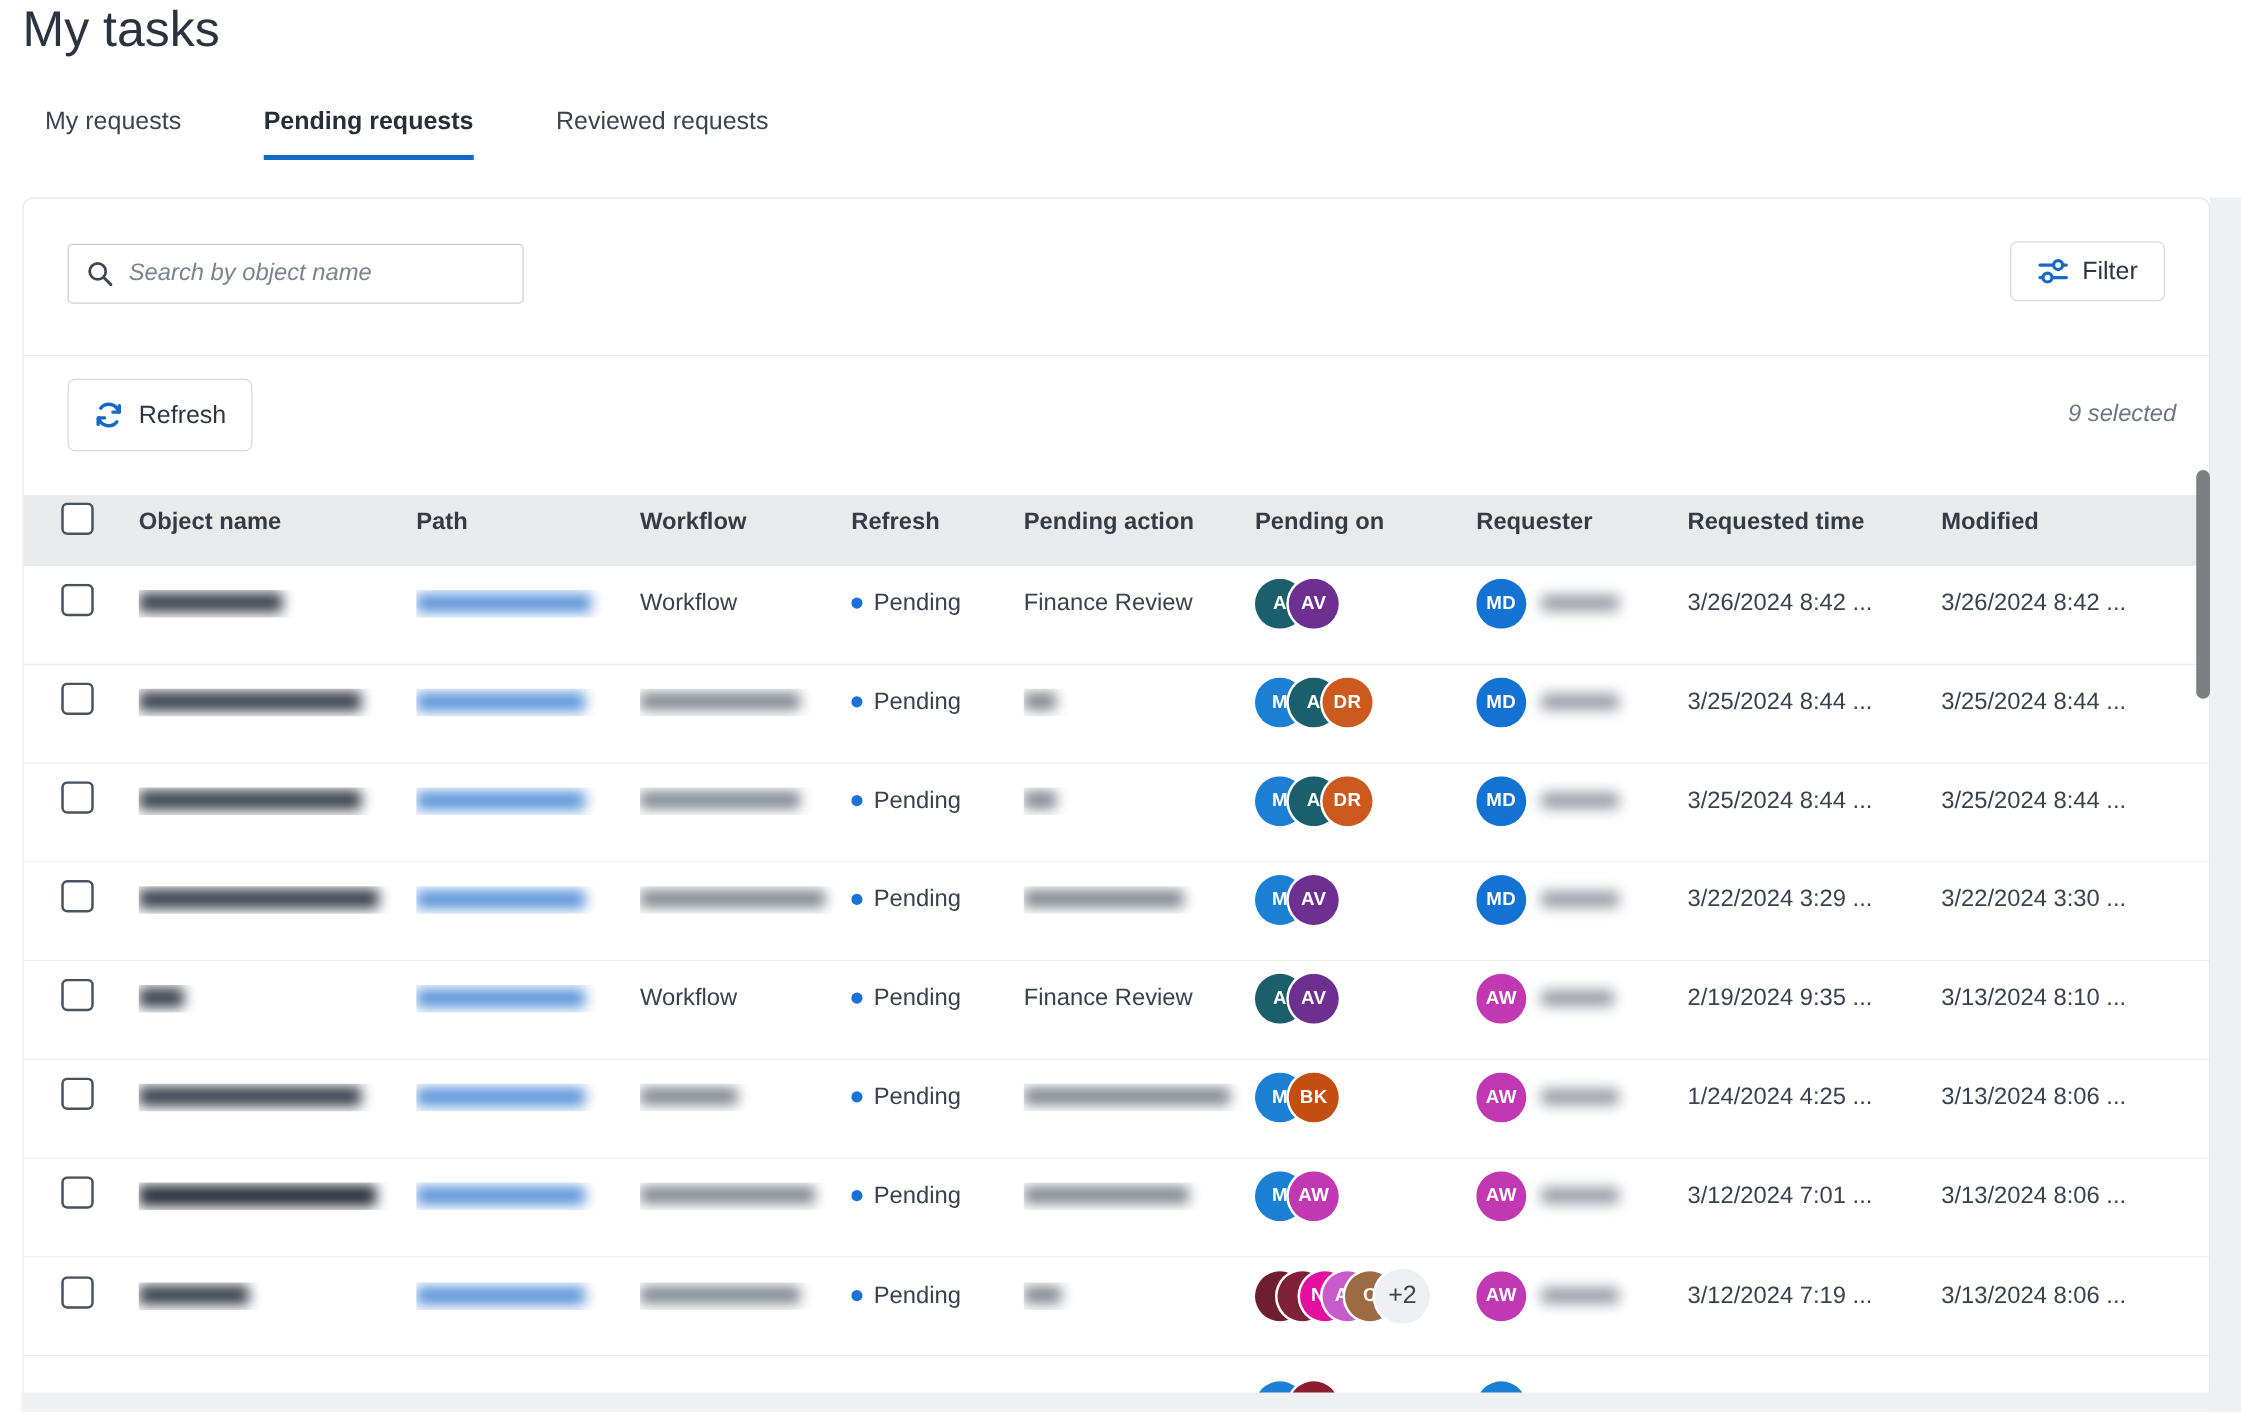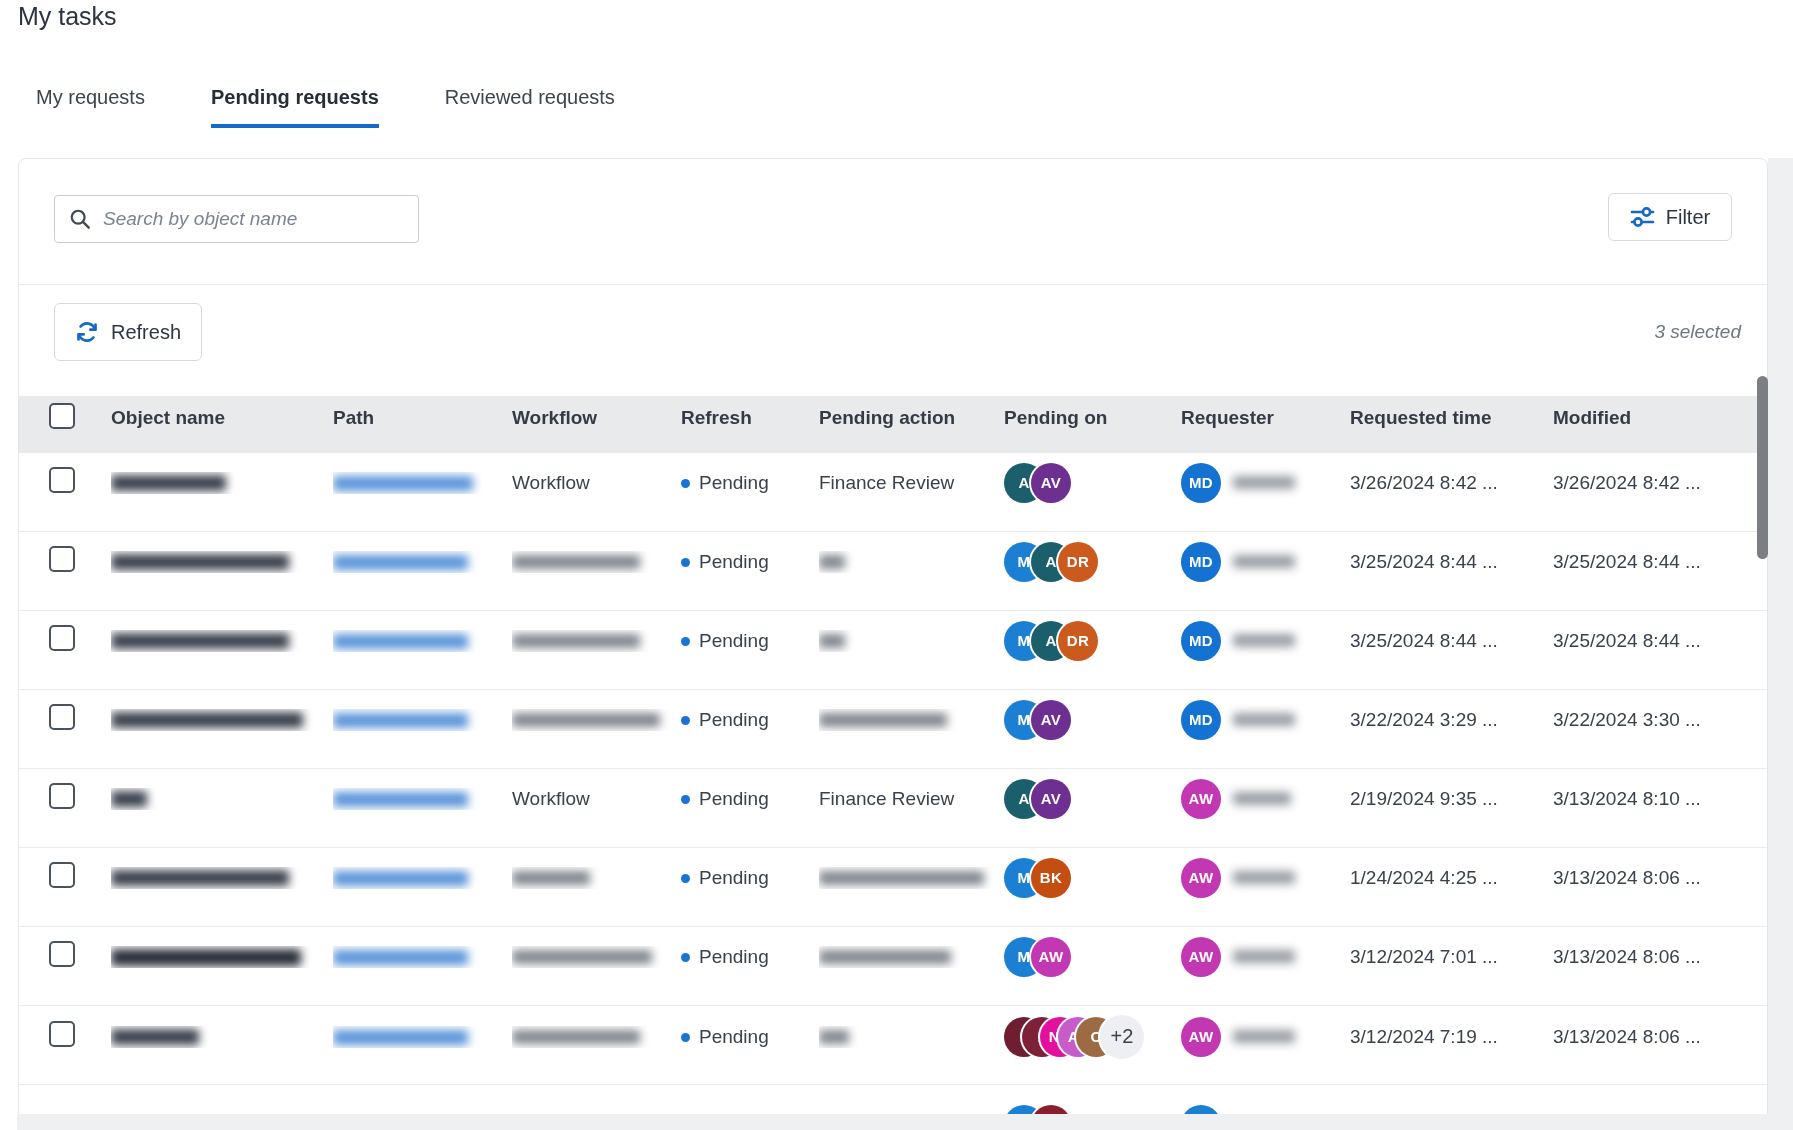--- a/index.html
+++ b/index.html
@@ -2,21 +2,21 @@
 <html><head>
 <meta charset="utf-8">
 <style>
   * { box-sizing: border-box; }
   body { margin: 0; background: #fff; }
   .stage {
     position: relative; width: 1793px; height: 1130px;
     background: #ffffff; overflow: hidden;
     font-family: "Liberation Sans", sans-serif; color: #39414e;
   }
-  .page-title { position: absolute; left: 18px; top: 2px; font-size: 25px; font-weight: 400; color: #2b3340; }
+  .page-title { position: absolute; left: 18px; top: 2px; font-size: 40px; font-weight: 400; color: #2b3340; }
   .tabs { position: absolute; left: 18px; top: 86px; display: flex; gap: 48px; }
   .tab { font-size: 20px; padding-bottom: 15px; color: #3c4450; border-bottom: 4px solid transparent; cursor: pointer; margin-left: 18px; }
   .tab.active { font-weight: 700; color: #262e3a; border-bottom-color: #1769c7; }
 
   .card {
     position: absolute; left: 18px; top: 158px; width: 1750px; height: 956px;
     background: #fff; border: 1px solid #e4e6e9; border-radius: 8px 8px 0 0;
   }
   .search-box {
     position: absolute; left: 35px; top: 36px; width: 365px; height: 48px;
@@ -129,21 +129,21 @@
         <svg width="24" height="24" viewBox="0 0 24 24" fill="none" stroke="#1769c7" stroke-width="2.7" stroke-linecap="round" stroke-linejoin="round">
             <path d="M20.5 4.5v5.2h-5.2"></path>
             <path d="M3.5 19.5v-5.2h5.2"></path>
             <path d="M20 9.7a8.2 8.2 0 0 0-14.4-3.2"></path>
             <path d="M4 14.3a8.2 8.2 0 0 0 14.4 3.2"></path>
           </svg>
       </span>
       <span>Refresh</span>
     </button>
 
-    <div class="selected-count">3 selected</div>
+    <div class="selected-count">9 selected</div>
 
     <div class="table">
       <div class="grid-row thead" id="thead">
           <div class="cell cell-check"><span class="checkbox"></span></div>
           <div class="cell">Object name</div>
           <div class="cell">Path</div>
           <div class="cell">Workflow</div>
           <div class="cell">Refresh</div>
           <div class="cell">Pending action</div>
           <div class="cell">Pending on</div>

